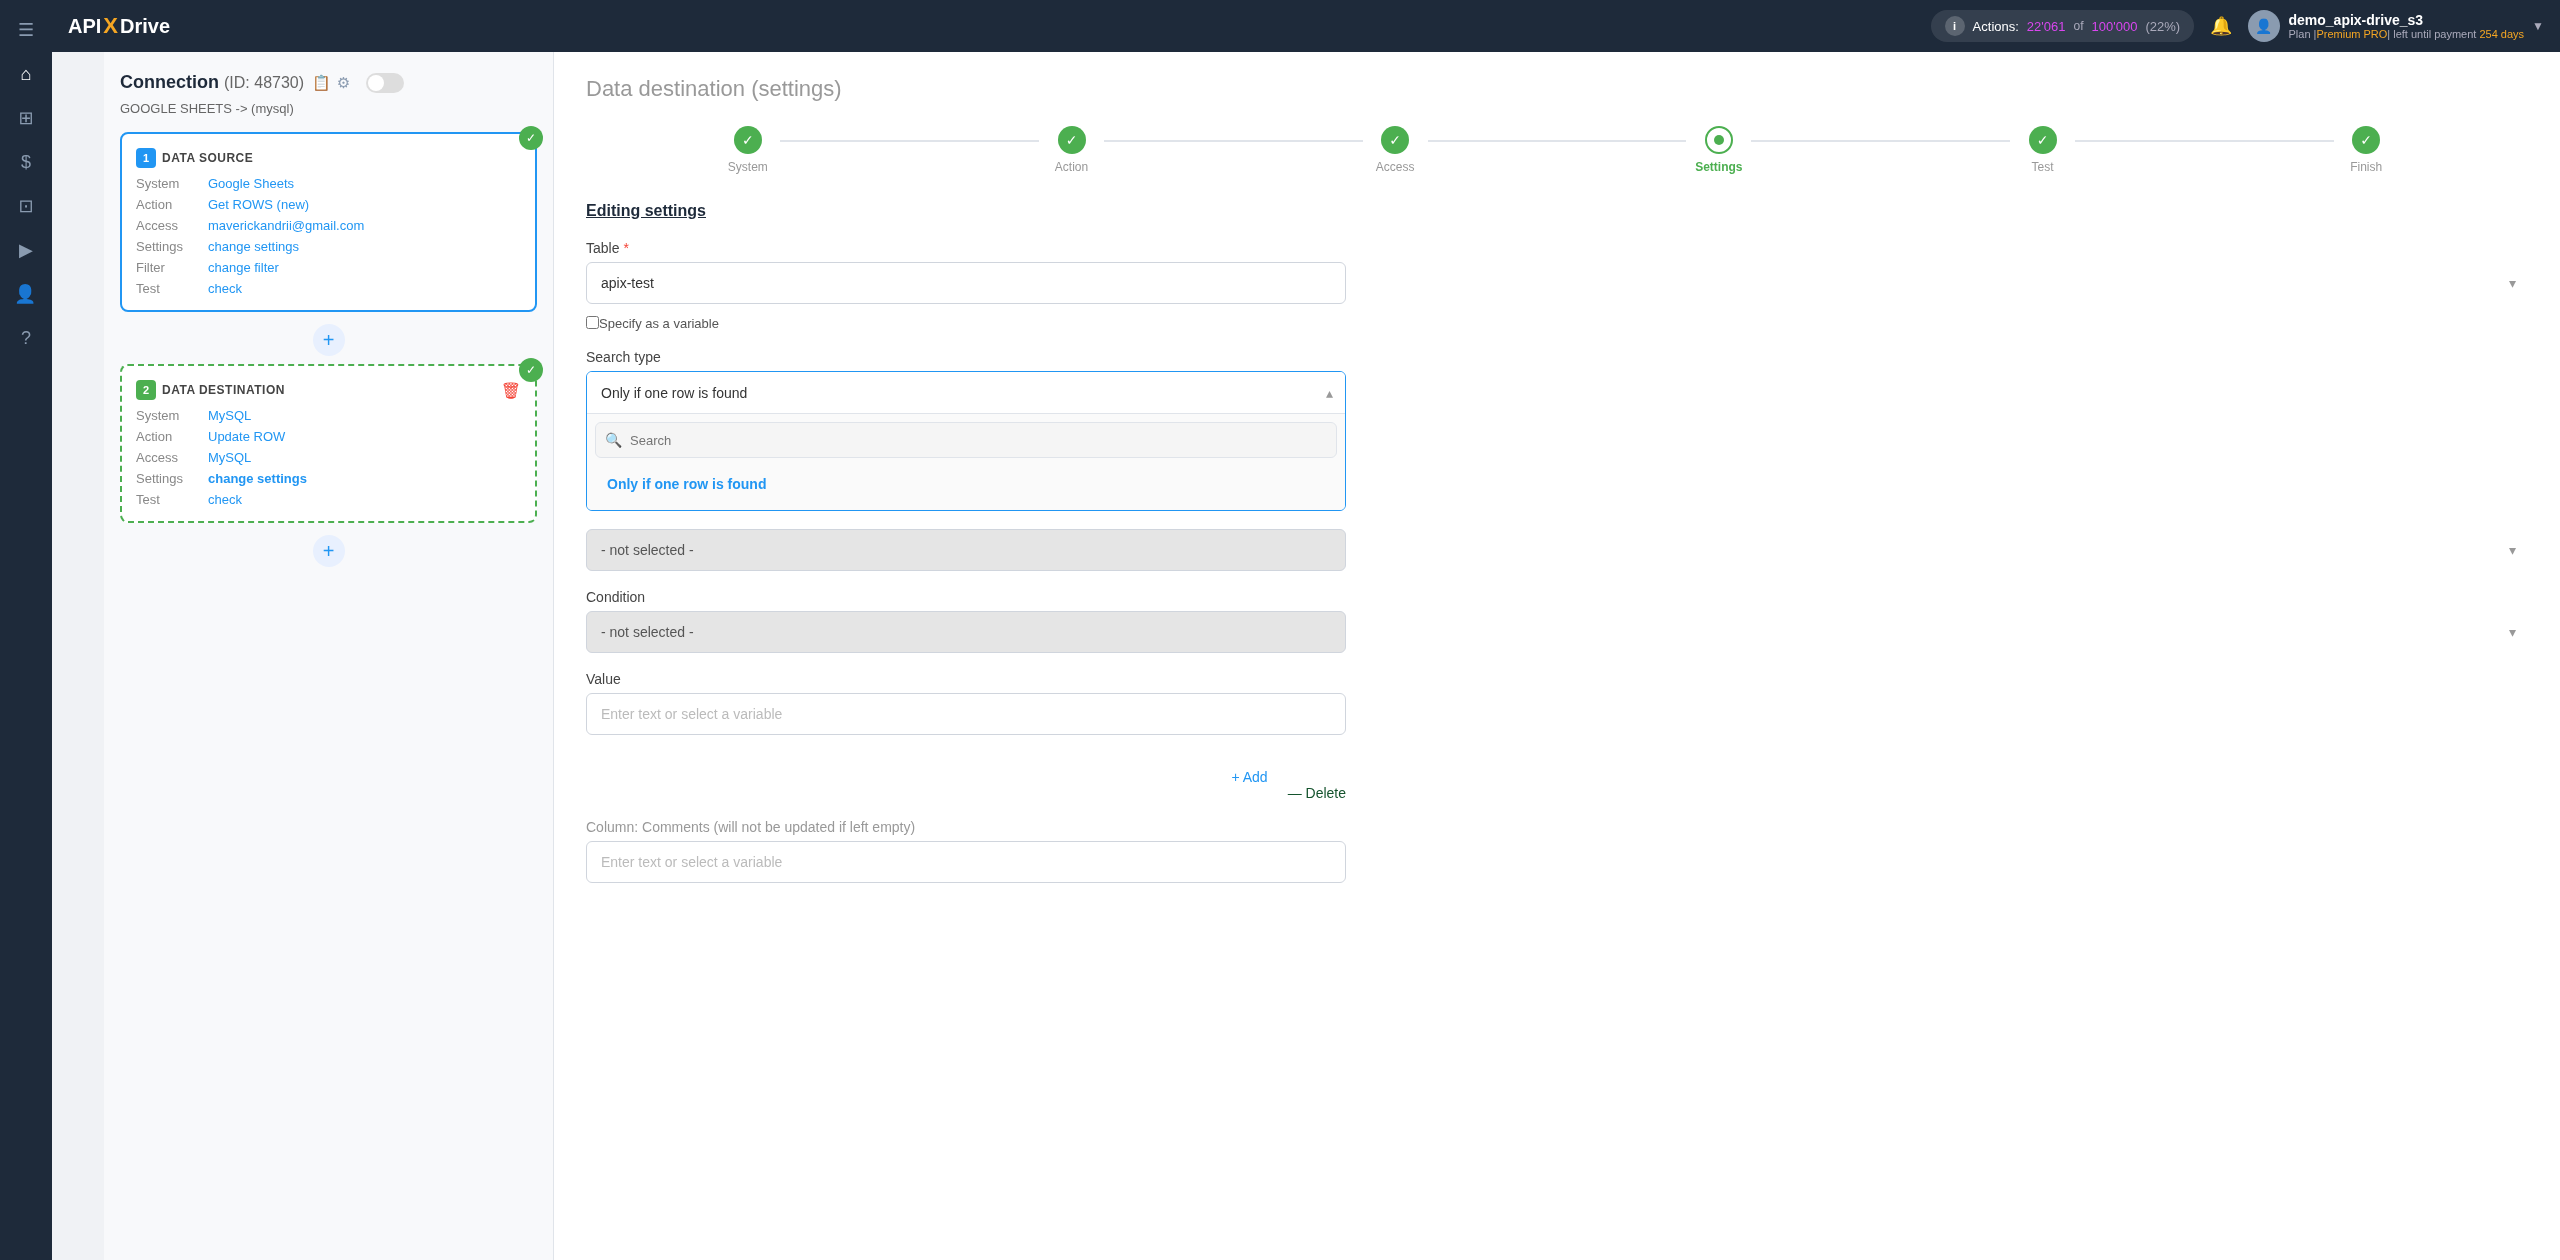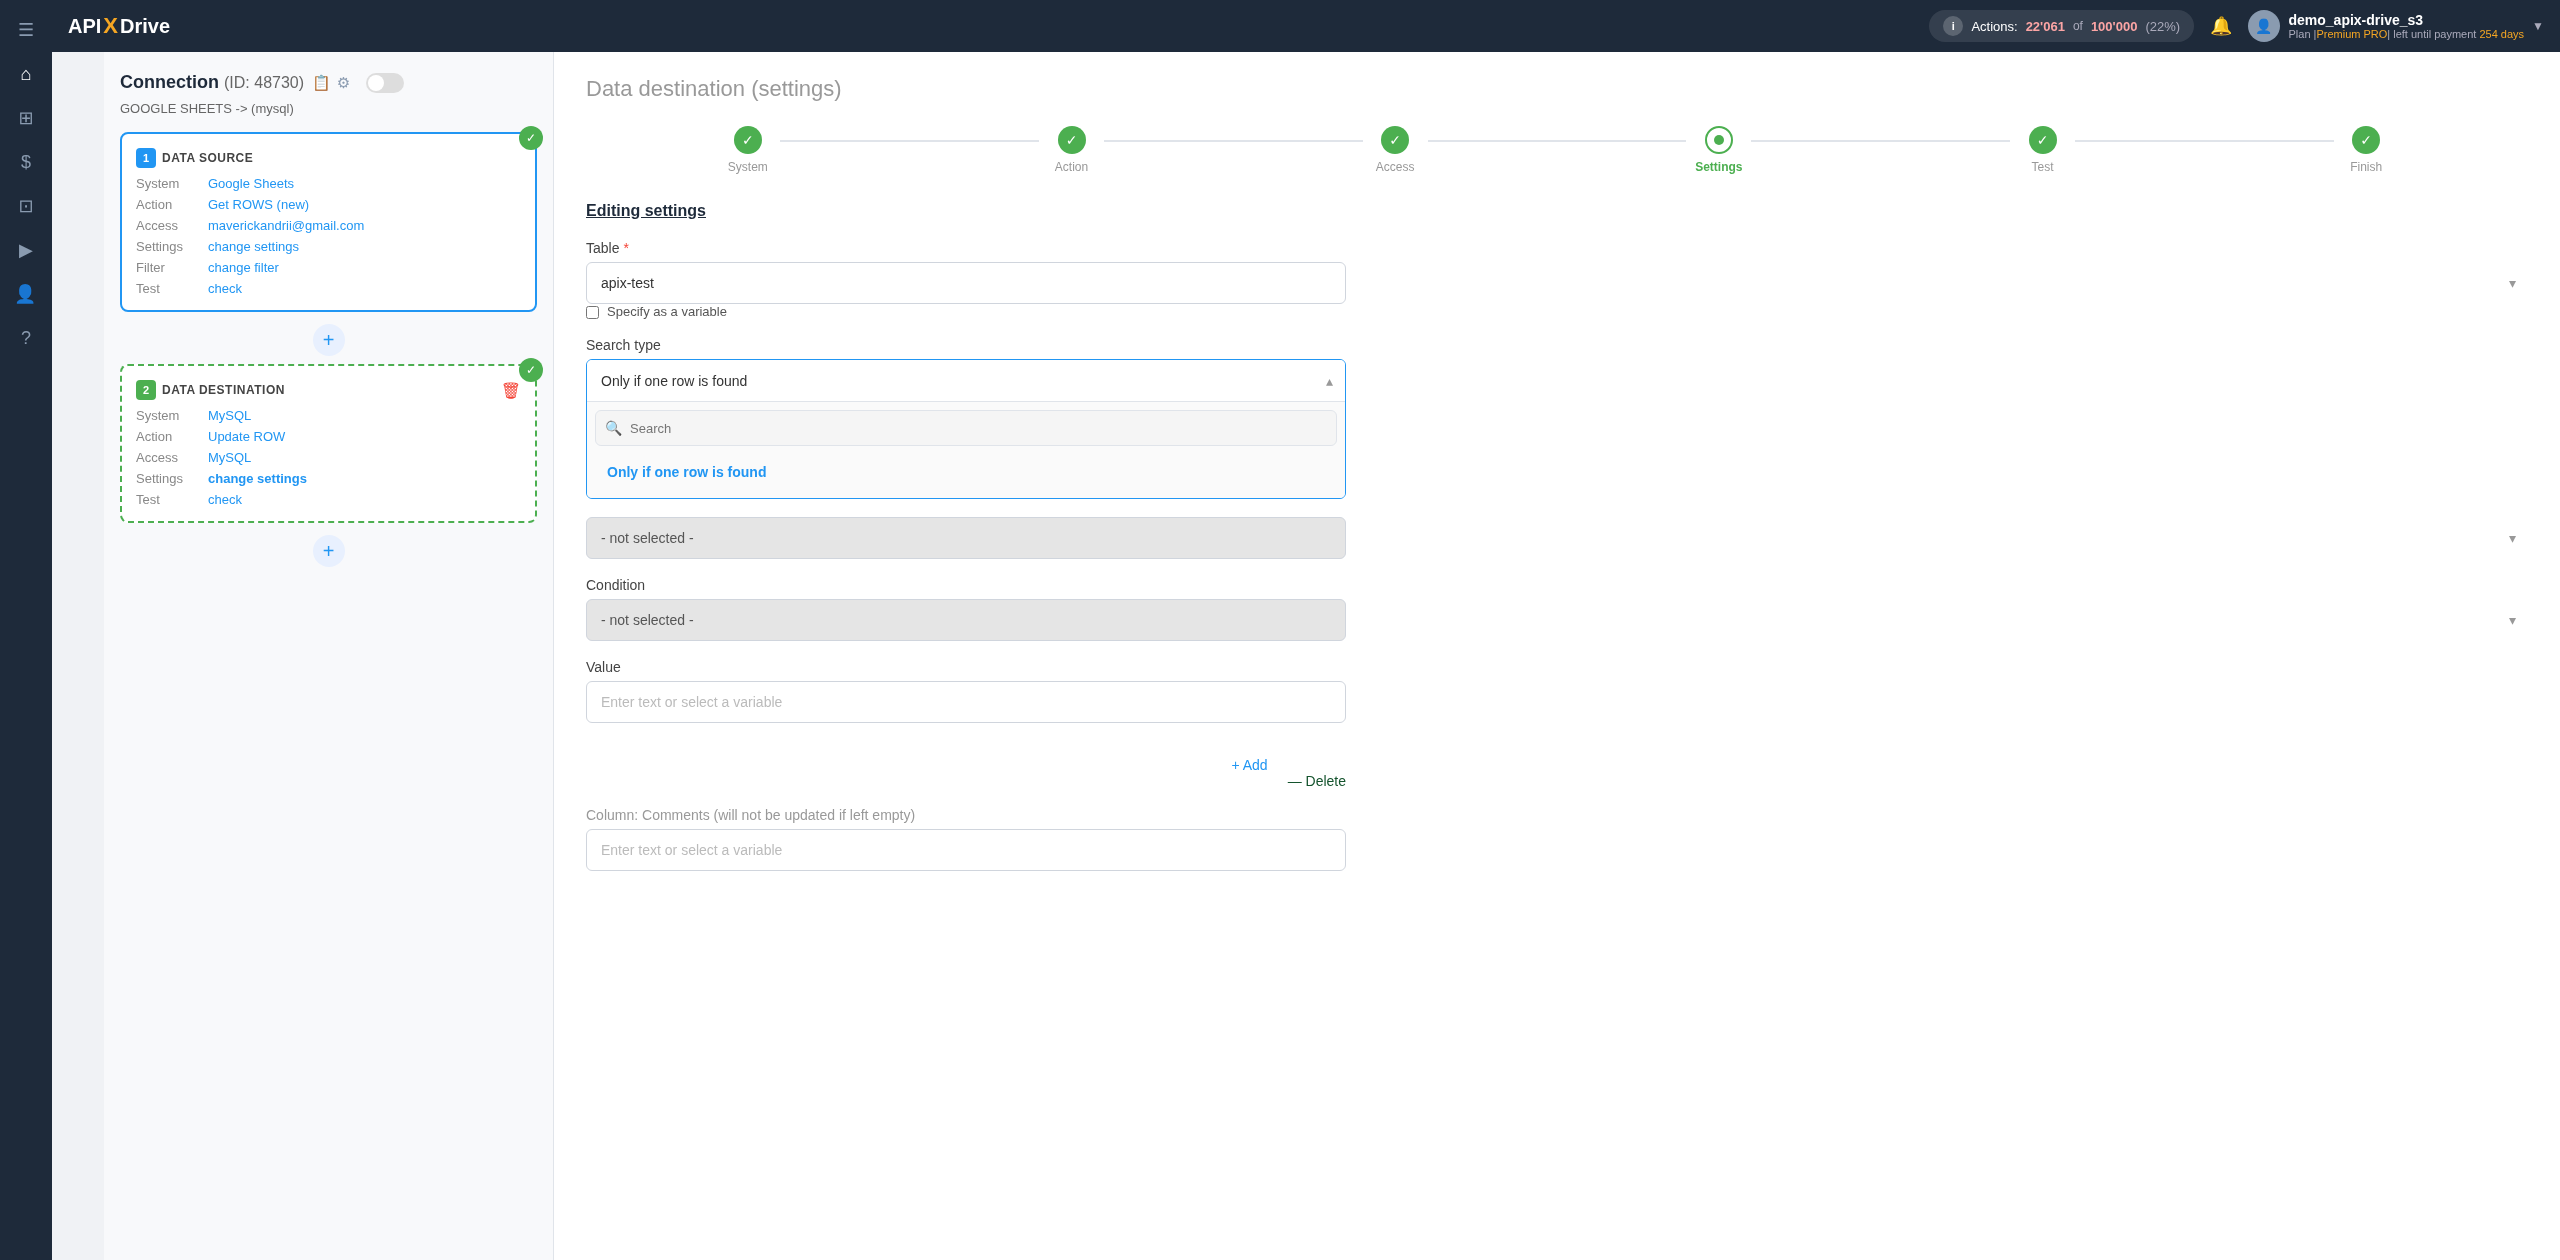--- a/index.html
+++ b/index.html
@@ -55,21 +55,21 @@
     .actions-badge .info-icon {
       width: 20px; height: 20px;
       background: rgba(255,255,255,0.2);
       border-radius: 50%;
       display: flex; align-items: center; justify-content: center;
       font-size: 11px;
       font-weight: 700;
       color: #fff;
     }
     .actions-of { color: #aab; font-size: 12px; }
-    .actions-highlight { color: #fca5a5; font-weight: 700; }
+    .actions-highlight { color: #d946ef; font-weight: 400; }
     .actions-pct { color: #aab; }
 
     .bell-icon { color: #aab; font-size: 18px; cursor: pointer; }
     .user-info { display: flex; align-items: center; gap: 8px; color: #fff; font-size: 13px; }
     .user-avatar { width: 32px; height: 32px; background: #8a9bb0; border-radius: 50%; display: flex; align-items: center; justify-content: center; font-size: 14px; }
     .user-details { display: flex; flex-direction: column; }
     .user-name { font-weight: 600; font-size: 14px; }
     .user-plan { font-size: 11px; color: #aab; }
     .user-plan span { color: #f5a623; }
     .chevron-down { color: #aab; font-size: 12px; }
@@ -251,23 +251,23 @@
       appearance: none;
       cursor: pointer;
       display: flex; align-items: center;
     }
     .chevron-icon {
       position: absolute; right: 12px; top: 50%; transform: translateY(-50%);
       color: #999; font-size: 14px; pointer-events: none;
     }
 
     .checkbox-row {
-      display: flex; align-items: flex-end; gap: 8px;
+      display: flex; align-items: flex-start; 
       font-size: 13px; color: #555;
-      margin-top: 0;
+      margin-top: 12px;
     }
     .checkbox-row input { cursor: pointer; }
 
     
     .dropdown-open {
       border: 1px solid #2196f3;
       border-radius: 6px;
       overflow: hidden;
       width: 760px;
     }

